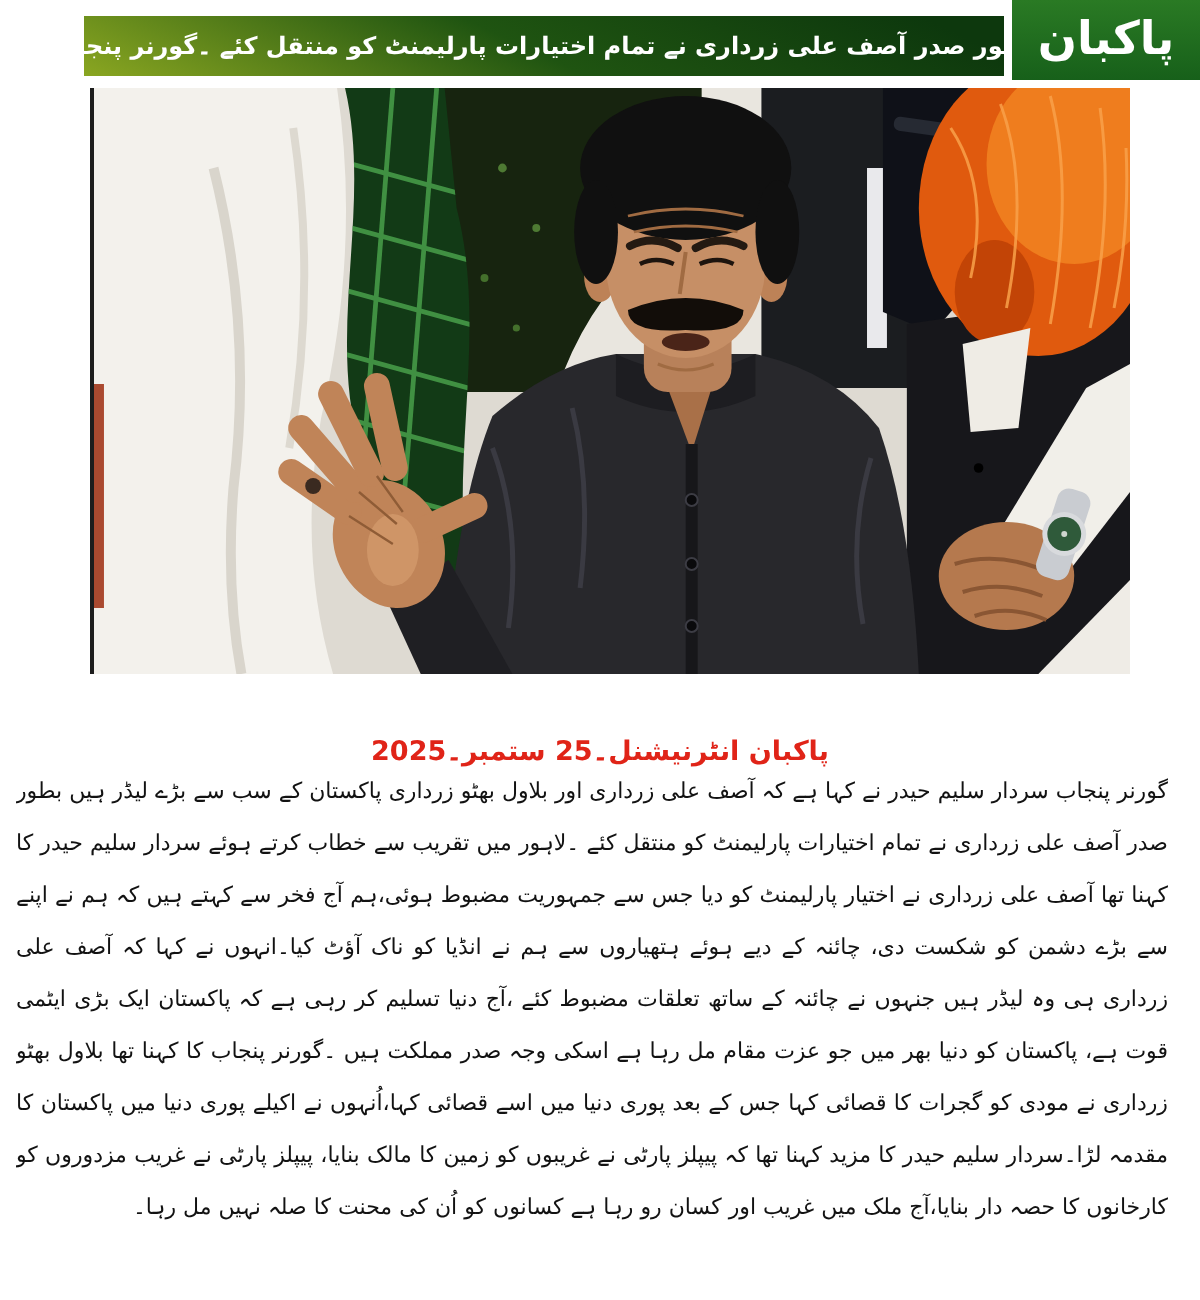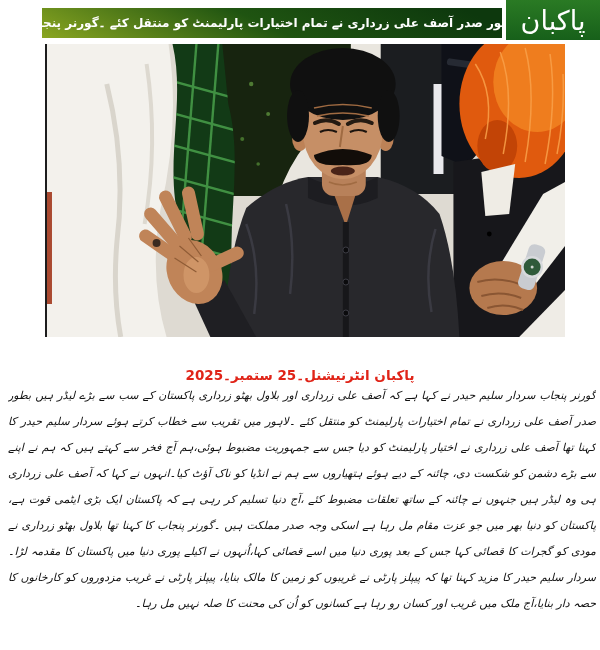--- a/index.html
+++ b/index.html
@@ -11,38 +11,38 @@
   .headline-bar{
     position:absolute;left:42px;top:8px;width:460px;height:30px;
     background:linear-gradient(205deg,#0d380d 8%,#1f5411 52%,#8aa621 100%);
     color:#fff;display:flex;align-items:center;justify-content:center;
     direction:rtl;font-size:12px;font-weight:bold;white-space:nowrap;overflow:hidden;
   }
   .logo-box{
     position:absolute;right:0;top:0;width:94px;height:40px;
     background:linear-gradient(180deg,#2a7a24,#17601a);
     color:#fff;display:flex;align-items:center;justify-content:center;
-    font-size:27px;font-weight:normal;direction:rtl;
+    font-size:23px;font-weight:bold;direction:rtl;
   }
   
   .photo{
     position:absolute;left:45px;top:44px;width:520px;height:293px;
     border-left:2px solid #1d1d1d;box-sizing:border-box;background:#dedad2;
   }
   .photo svg{display:block;width:100%;height:100%;}
   
   .caption{
     position:absolute;left:0;top:347px;width:100%;text-align:center;
     color:#e02418;font-size:13.5px;font-weight:bold;direction:rtl;margin-top:20px;
   }
   
   .body-text{
-    position:absolute;left:8px;right:4px;top:383px;height:262px;
+    position:absolute;left:8px;right:16px;top:383px;height:262px;
     direction:rtl;text-align:justify;font-size:11px;line-height:26px;
-    color:#121212;overflow:hidden;font-style:italic;
+    color:#121212;overflow:hidden;
   }
 </style>
 </head>
 <body>
 
 <div class="page">
 
   <div>
     <div class="headline-bar">
       <span>بطور صدر آصف علی زرداری نے تمام اختیارات پارلیمنٹ کو منتقل کئے ۔گورنر پنجاب</span>

